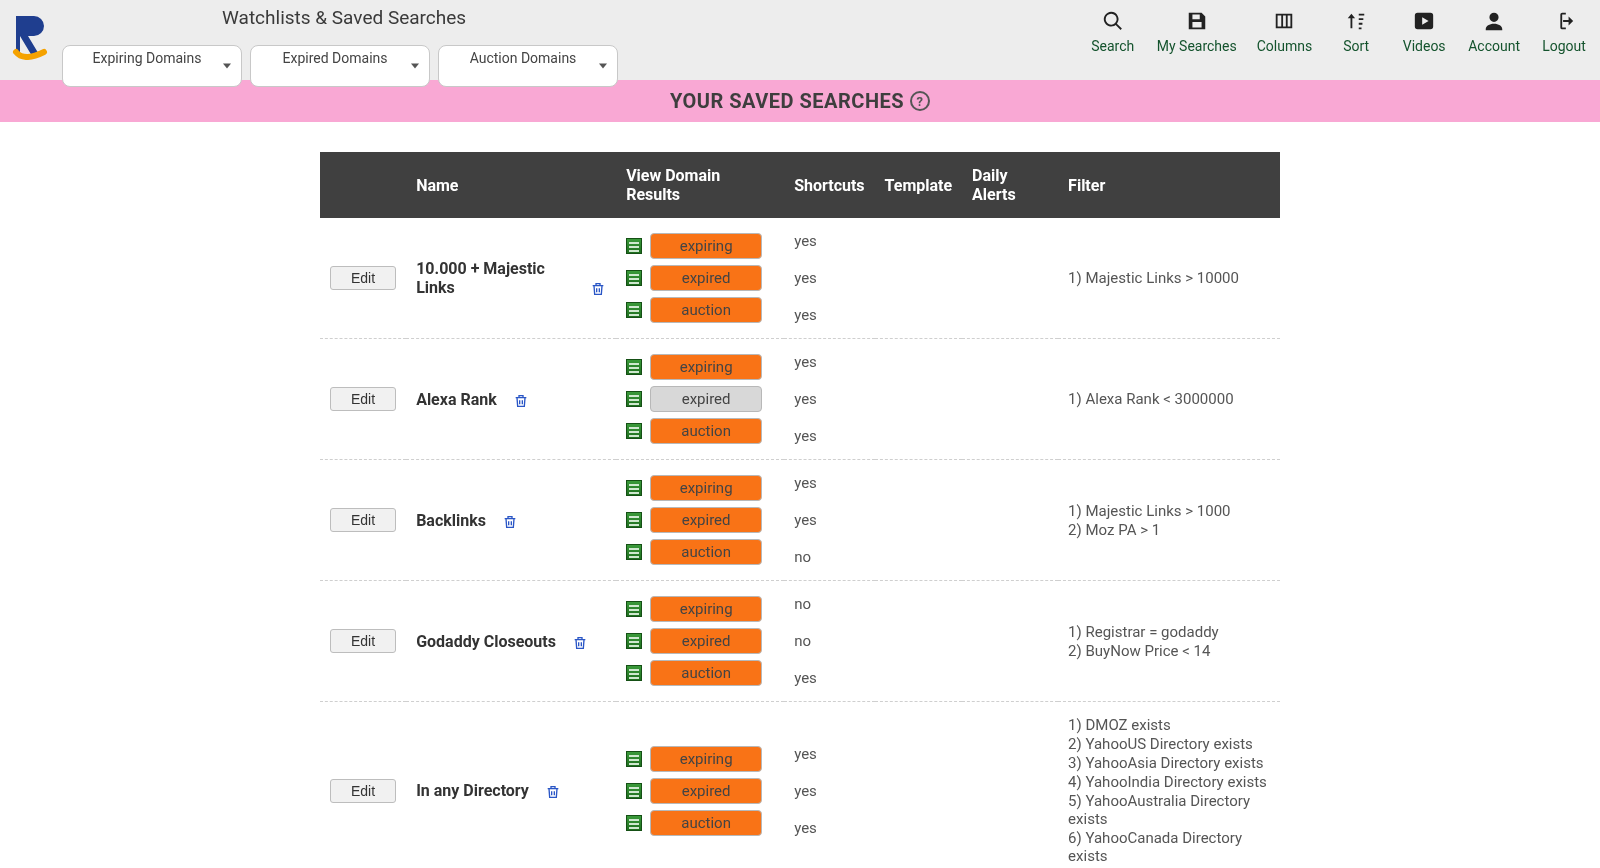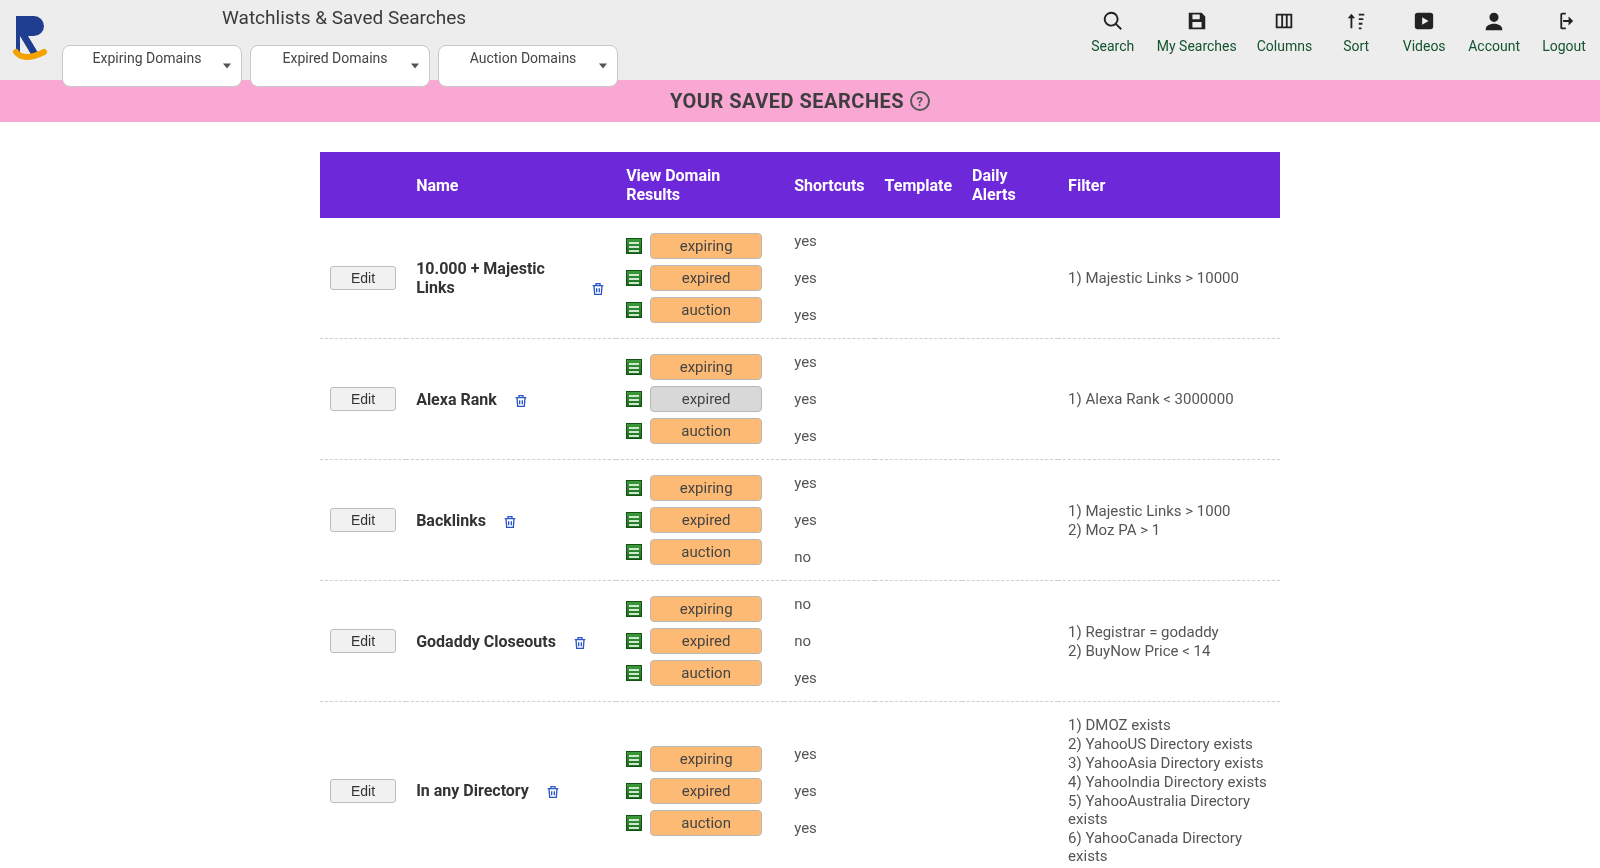--- a/index.html
+++ b/index.html
@@ -87,21 +87,21 @@
   display:inline-flex;
   width:20px;height:20px;
   border:2px solid #555;
   border-radius:50%;
   align-items:center;justify-content:center;
   font-size:13px;font-weight:700;color:#555;
 }
 .tablewrap{ width:960px; margin: 30px auto 0 auto;}
 table{ width:100%; border-collapse:collapse; }
 thead th{
-  background:#6d28d9;
+  background:#404040;
   color:#fff;
   font-size:16px;
   font-weight:700;
   text-align:left;
   padding:14px 10px;
 }
 th.col-edit{width:68px;}
 th.col-name{width:210px;}
 th.col-view{width:168px;}
 th.col-short{width:88px;}
@@ -141,21 +141,21 @@
   position:relative;
 }
 .xls-icon::after{
   content:"";
   position:absolute;
   left:2px;right:2px;top:3px;
   height:2px;background:#cfe8cf;
   box-shadow:0 4px 0 #cfe8cf, 0 8px 0 #cfe8cf;
 }
 .chip{
-  background:#fdba74;
+  background:#f97316;
   border:1px solid #b8b8b8;
   border-radius:4px;
   padding:3px 0;
   width:112px;
   text-align:center;
   font-size:15px;
   color:#444;
   cursor:pointer;
 }
 .chip.active{background:#d8d8d8;}

